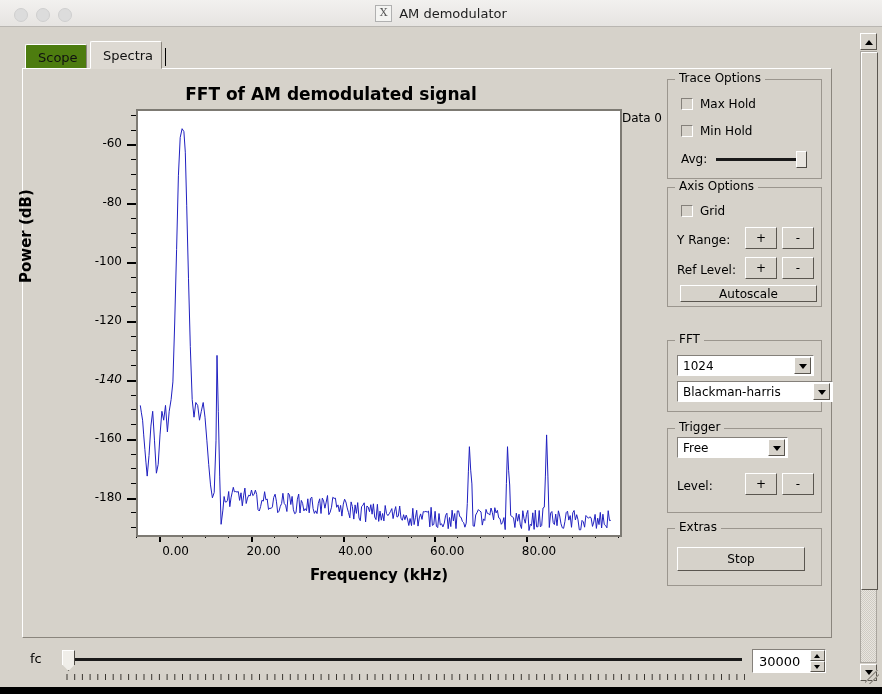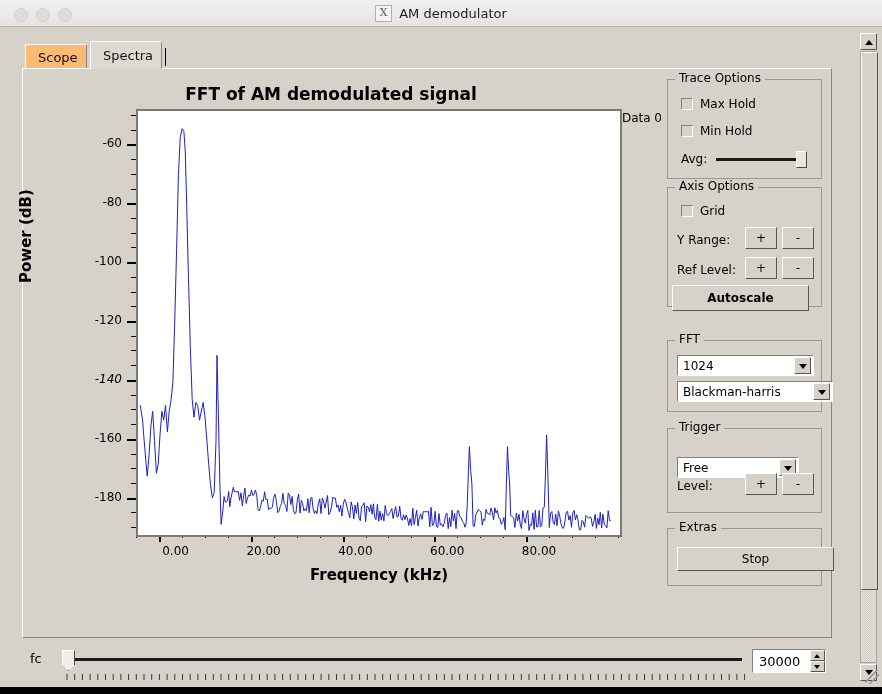--- a/index.html
+++ b/index.html
@@ -92,21 +92,21 @@
   .tabs {
     position: absolute; left: 25px; top: 17px;
     height: 25px;
   }
   .tab {
     position: absolute; top: 0;
     height: 25px;
     padding: 0 12px;
     font-size: 13px; color: #111;
     display: flex; align-items: center;
-    background: #fdba74;
+    background: #4d7c0f;
     border-top: 1px solid #fff;
     border-left: 1px solid #fff;
     border-right: 1px solid #8a857d;
     box-sizing: border-box;
     border-radius: 2px 2px 0 0;
   }
   .tab.tab-scope { left: 0; width: 62px; }
   .tab.tab-spectra {
     left: 65px; width: 72px;
     height: 28px; top: -3px;
@@ -458,55 +458,55 @@
           <div class="btn" style="left:114px; top:39px; width:32px; height:22px;">
             <span>-</span>
           </div>
           <div class="lbl" style="left:9px; top:75px;">Ref Level:</div>
           <div class="btn" style="left:77px; top:69px; width:32px; height:22px;">
             <span>+</span>
           </div>
           <div class="btn" style="left:114px; top:69px; width:32px; height:22px;">
             <span>-</span>
           </div>
-          <div class="btn" style="left:4px; top:97px; width:137px; height:26px;font-weight:bold;">
+          <div class="btn" style="left:12px; top:97px; width:137px; height:17px;">
             <span>Autoscale</span>
           </div>
         </div>
 
         <div class="groupbox" style="top:267px; height:72px;">
           <div class="gb-title">FFT</div>
           <div class="combo" style="left:9px; top:14px; width:137px;">
             <span class="combo-text">1024</span>
             <span class="combo-arrow"></span>
           </div>
           <div class="combo" style="left:9px; top:40px; width:156px;">
             <span class="combo-text">Blackman-harris</span>
             <span class="combo-arrow"></span>
           </div>
         </div>
 
         <div class="groupbox" style="top:355px; height:85px;">
           <div class="gb-title">Trigger</div>
-          <div class="combo" style="left:9px; top:28px; width:122px;">
+          <div class="combo" style="left:9px; top:8px; width:111px;">
             <span class="combo-text">Free</span>
             <span class="combo-arrow"></span>
           </div>
           <div class="lbl" style="left:9px; top:50px;">Level:</div>
           <div class="btn" style="left:77px; top:44px; width:32px; height:22px;">
             <span>+</span>
           </div>
           <div class="btn" style="left:114px; top:44px; width:32px; height:22px;">
             <span>-</span>
           </div>
         </div>
 
         <div class="groupbox" style="top:455px; height:58px;">
           <div class="gb-title">Extras</div>
-          <div class="btn" style="left:9px; top:18px; width:157px; height:24px;text-align:center;">
+          <div class="btn" style="left:9px; top:18px; width:128px; height:24px;text-align:center;">
             <span>Stop</span>
           </div>
         </div>
 
       </div>
     </div>
 
     <div class="fcrow">
       <div class="fc-label">fc</div>
       <div class="fc-track"></div>

